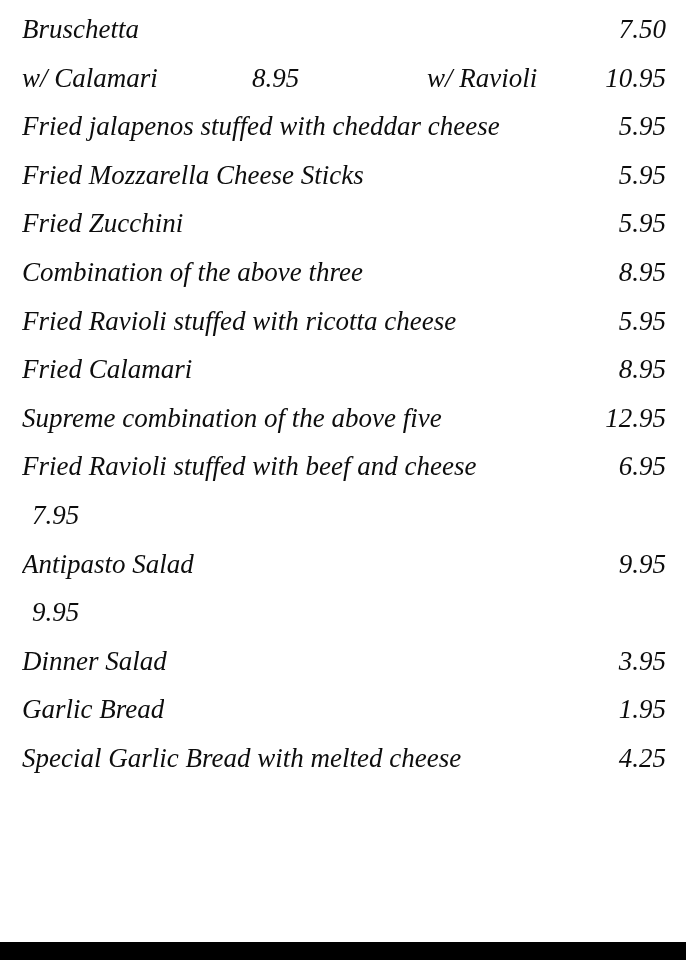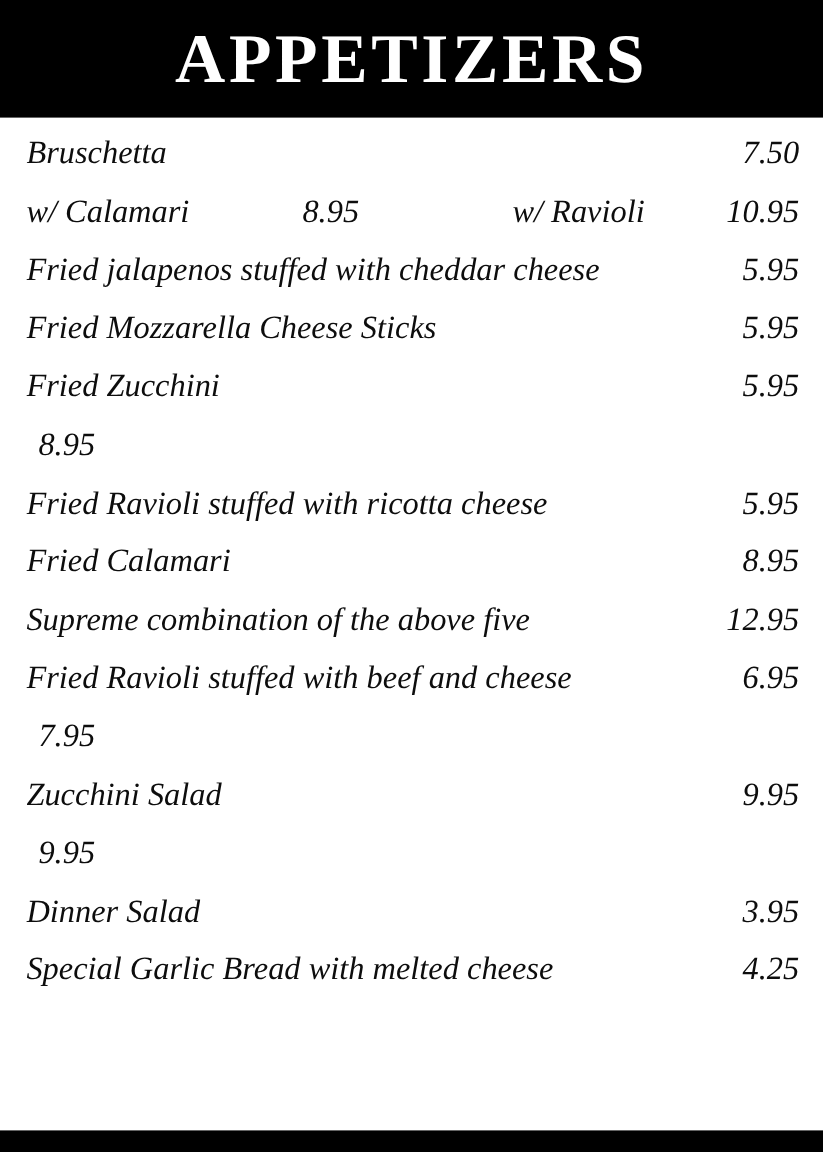--- a/index.html
+++ b/index.html
@@ -87,23 +87,20 @@
     background: #000000;
     height: 18px;
     flex: 0 0 auto;
   }
 </style>
 </head>
 <body>
 
 <div class="menu-page">
 
-  <div class="header-band">
-    <div class="header-title">APPETIZERS</div>
-  </div>
 
   <div class="items-area">
       <div class="menu-row">
         <span class="row-name">Bruschetta</span>
         <span class="row-price">7.50</span>
       </div>
       <div class="menu-row sub">
         <span class="s-label1">w/ Calamari</span>
         <span class="s-price1">8.95</span>
         <span class="s-label2">w/ Ravioli</span>
@@ -115,20 +112,21 @@
       </div>
       <div class="menu-row">
         <span class="row-name">Fried Mozzarella Cheese Sticks</span>
         <span class="row-price">5.95</span>
       </div>
       <div class="menu-row">
         <span class="row-name">Fried Zucchini</span>
         <span class="row-price">5.95</span>
       </div>
       <div class="menu-row">
+        <span class="row-name">Combination of the above three</span>
         <span class="row-price">8.95</span>
       </div>
       <div class="menu-row">
         <span class="row-name">Fried Ravioli stuffed with ricotta cheese</span>
         <span class="row-price">5.95</span>
       </div>
       <div class="menu-row">
         <span class="row-name">Fried Calamari</span>
         <span class="row-price">8.95</span>
       </div>
@@ -137,29 +135,33 @@
         <span class="row-price">12.95</span>
       </div>
       <div class="menu-row">
         <span class="row-name">Fried Ravioli stuffed with beef and cheese</span>
         <span class="row-price">6.95</span>
       </div>
       <div class="menu-row">
         <span class="row-price">7.95</span>
       </div>
       <div class="menu-row">
-        <span class="row-name">Zucchini Salad</span>
+        <span class="row-name">Antipasto Salad</span>
         <span class="row-price">9.95</span>
       </div>
       <div class="menu-row">
         <span class="row-price">9.95</span>
       </div>
       <div class="menu-row">
         <span class="row-name">Dinner Salad</span>
         <span class="row-price">3.95</span>
+      </div>
+      <div class="menu-row">
+        <span class="row-name">Garlic Bread</span>
+        <span class="row-price">1.95</span>
       </div>
       <div class="menu-row">
         <span class="row-name">Special Garlic Bread with melted cheese</span>
         <span class="row-price">4.25</span>
       </div>
     </div>
 
   <div class="footer-band"></div>
 
 </div>

